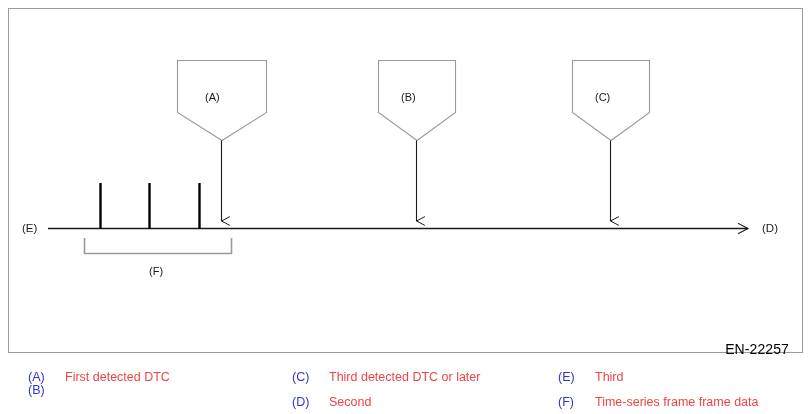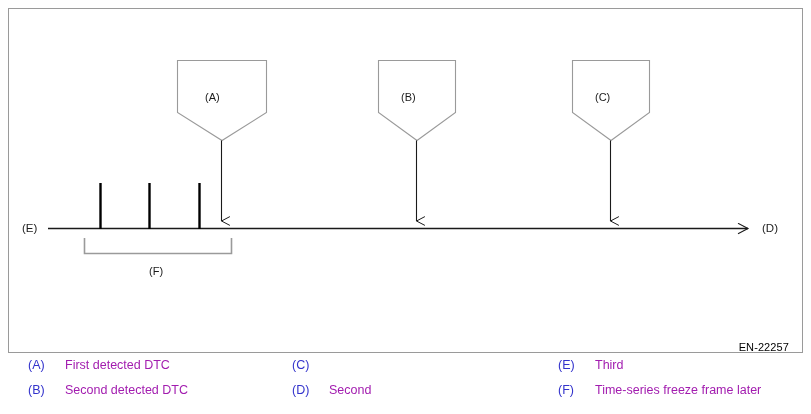--- a/index.html
+++ b/index.html
@@ -55,21 +55,21 @@
     line-height: 1;
   }
   .lbl-axis-end {
     font-size: 11.5px;
   }
   .code-label {
     position: absolute;
     right: 22px;
     top: 341px;
     font-family: "Liberation Sans", sans-serif;
-    font-size: 11px;
+    font-size: 14px;
     color: #000000;
     white-space: nowrap;
     letter-spacing: 0.1px;
   }
 
   
   .legend {
     position: absolute;
     left: 0;
     top: 358px;
@@ -92,21 +92,22 @@
     font-family: "Liberation Sans", sans-serif;
     font-size: 12.5px;
     white-space: nowrap;
   }
   .legend-key {
     width: 37px;
     flex: 0 0 37px;
     color: #3333cc;
   }
   .legend-text {
-    color: #a21caf;
+    color: #ef4444;
+    margin-top: 12px;
   }
 </style>
 </head>
 <body>
 
 <div id="figure-root">
 
   <div class="diagram-frame"></div>
 
   <svg class="diagram-svg" viewBox="0 0 811 414">
@@ -158,40 +159,40 @@
 
   <div class="legend">
 
     <div class="legend-col legend-col-0">
       <div class="legend-row">
         <span class="legend-key">(A)</span>
         <span class="legend-text">First detected DTC</span>
       </div>
       <div class="legend-row">
         <span class="legend-key">(B)</span>
-        <span class="legend-text">Second detected DTC</span>
       </div>
     </div>
 
     <div class="legend-col legend-col-1">
       <div class="legend-row">
         <span class="legend-key">(C)</span>
+        <span class="legend-text">Third detected DTC or later</span>
       </div>
       <div class="legend-row">
         <span class="legend-key">(D)</span>
         <span class="legend-text">Second</span>
       </div>
     </div>
 
     <div class="legend-col legend-col-2">
       <div class="legend-row">
         <span class="legend-key">(E)</span>
         <span class="legend-text">Third</span>
       </div>
       <div class="legend-row">
         <span class="legend-key">(F)</span>
-        <span class="legend-text">Time-series freeze frame later</span>
+        <span class="legend-text">Time-series frame frame data</span>
       </div>
     </div>
 
   </div>
 
 </div>
 
 </body></html>

